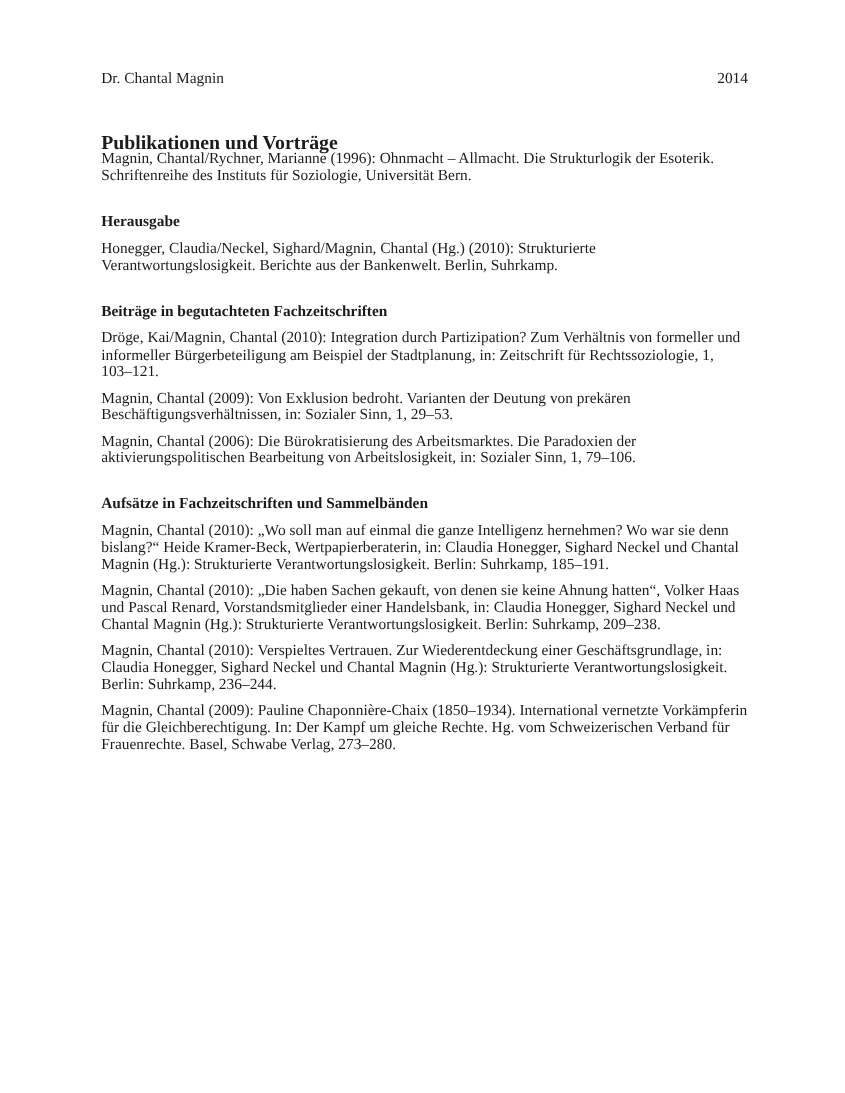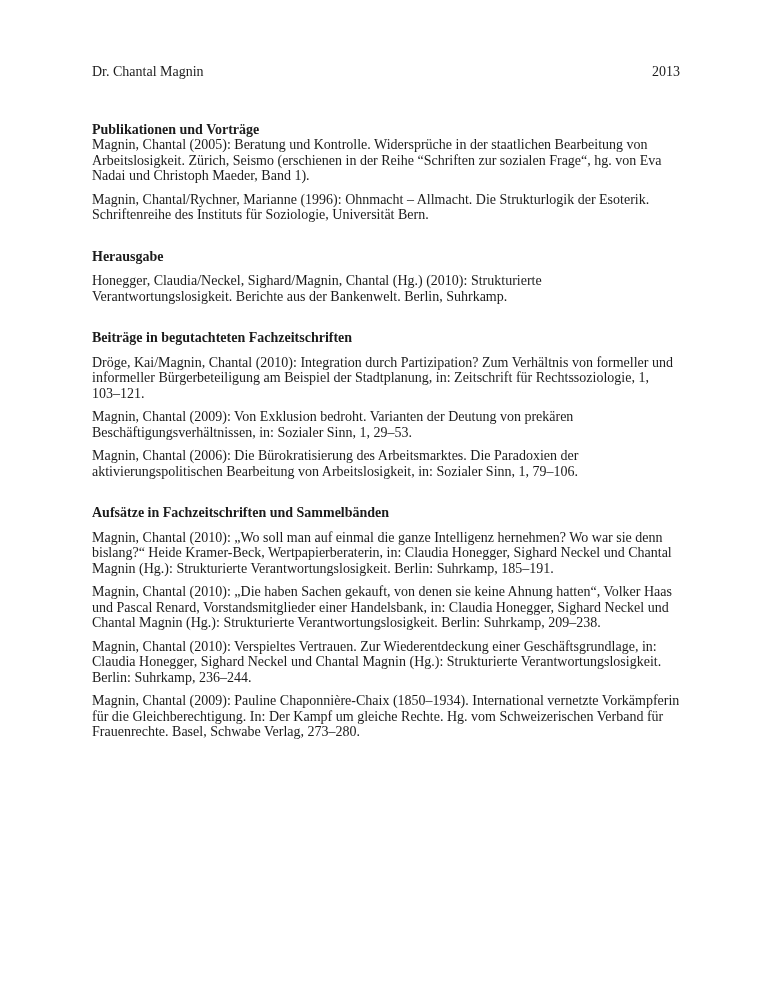--- a/index.html
+++ b/index.html
@@ -19,21 +19,21 @@
     line-height: 15.5px;
     color: #1b1b1b;
     overflow: hidden;
   }
   .header-row {
     display: flex;
     justify-content: space-between;
     align-items: baseline;
   }
   .doc-title {
-    font-size: 14px;
+    font-size: 18px;
     font-weight: bold;
     margin: 42px 0 0 0;
   }
   .section-heading {
     font-size: 14px;
     font-weight: bold;
     margin: 26px 0 9px 0;
   }
   .ref {
     margin: 0 0 8px 0;
@@ -47,27 +47,26 @@
     color: #4a4a4a;
   }
 </style>
 </head>
 <body>
 
 <div class="page">
 
   <div class="header-row">
     <span>Dr. Chantal Magnin</span>
-    <span>2013</span>
+    <span>2014</span>
   </div>
 
   <div class="doc-title">Publikationen und Vorträge</div>
 
   <div class="section">
-    <p class="ref">Magnin, Chantal (2005): Beratung und Kontrolle. Widersprüche in der staatlichen Bearbeitung von Arbeitslosigkeit. Zürich, Seismo (erschienen in der Reihe “Schriften zur sozialen Frage“, hg. von Eva Nadai und Christoph Maeder, Band 1).</p>
     <p class="ref">Magnin, Chantal/Rychner, Marianne (1996): Ohnmacht – Allmacht. Die Strukturlogik der Esoterik. Schriftenreihe des Instituts für Soziologie, Universität Bern.</p>
   </div>
 
   <div class="section">
     <div class="section-heading">Herausgabe</div>
     <p class="ref">Honegger, Claudia/Neckel, Sighard/Magnin, Chantal (Hg.) (2010): Strukturierte Verantwortungslosigkeit. Berichte aus der Bankenwelt. Berlin, Suhrkamp.</p>
   </div>
 
   <div class="section">
     <div class="section-heading">Beiträge in begutachteten Fachzeitschriften</div>

